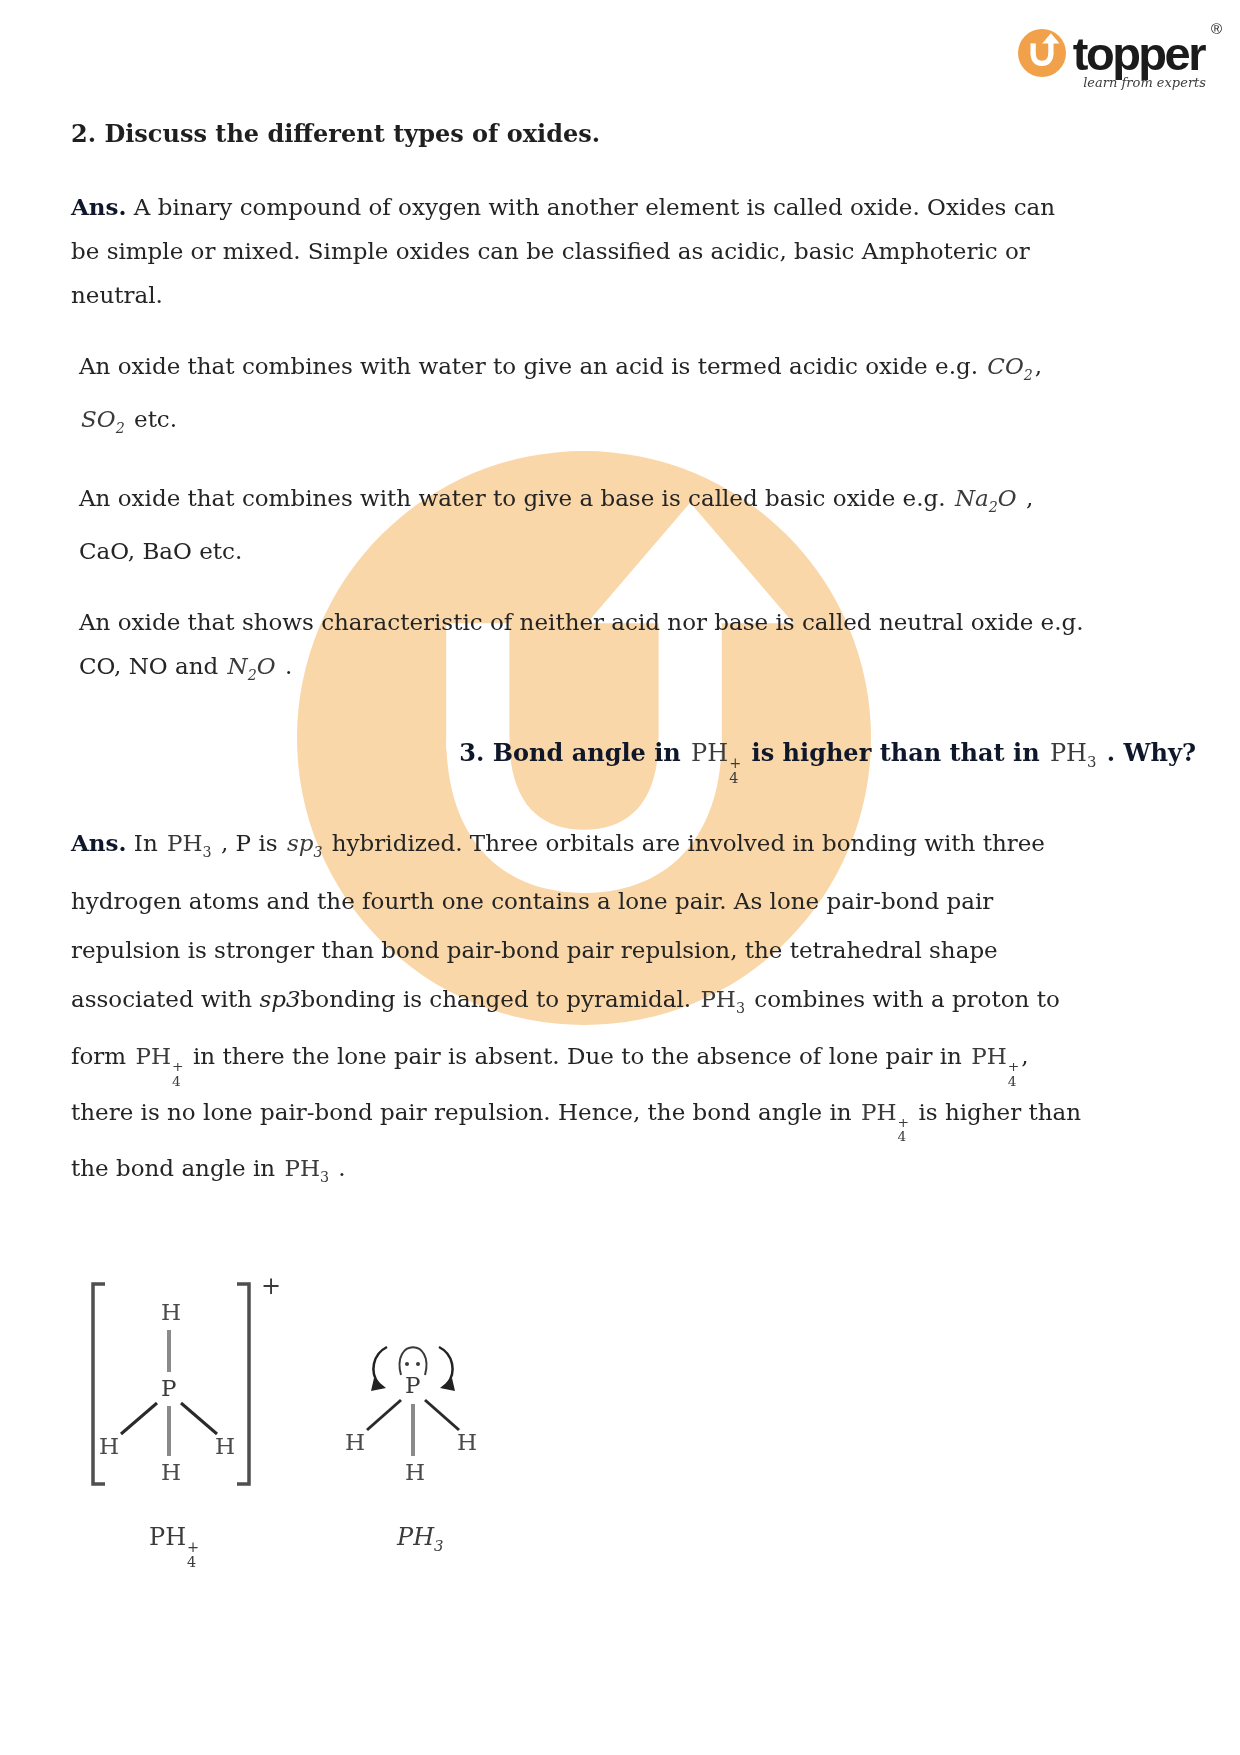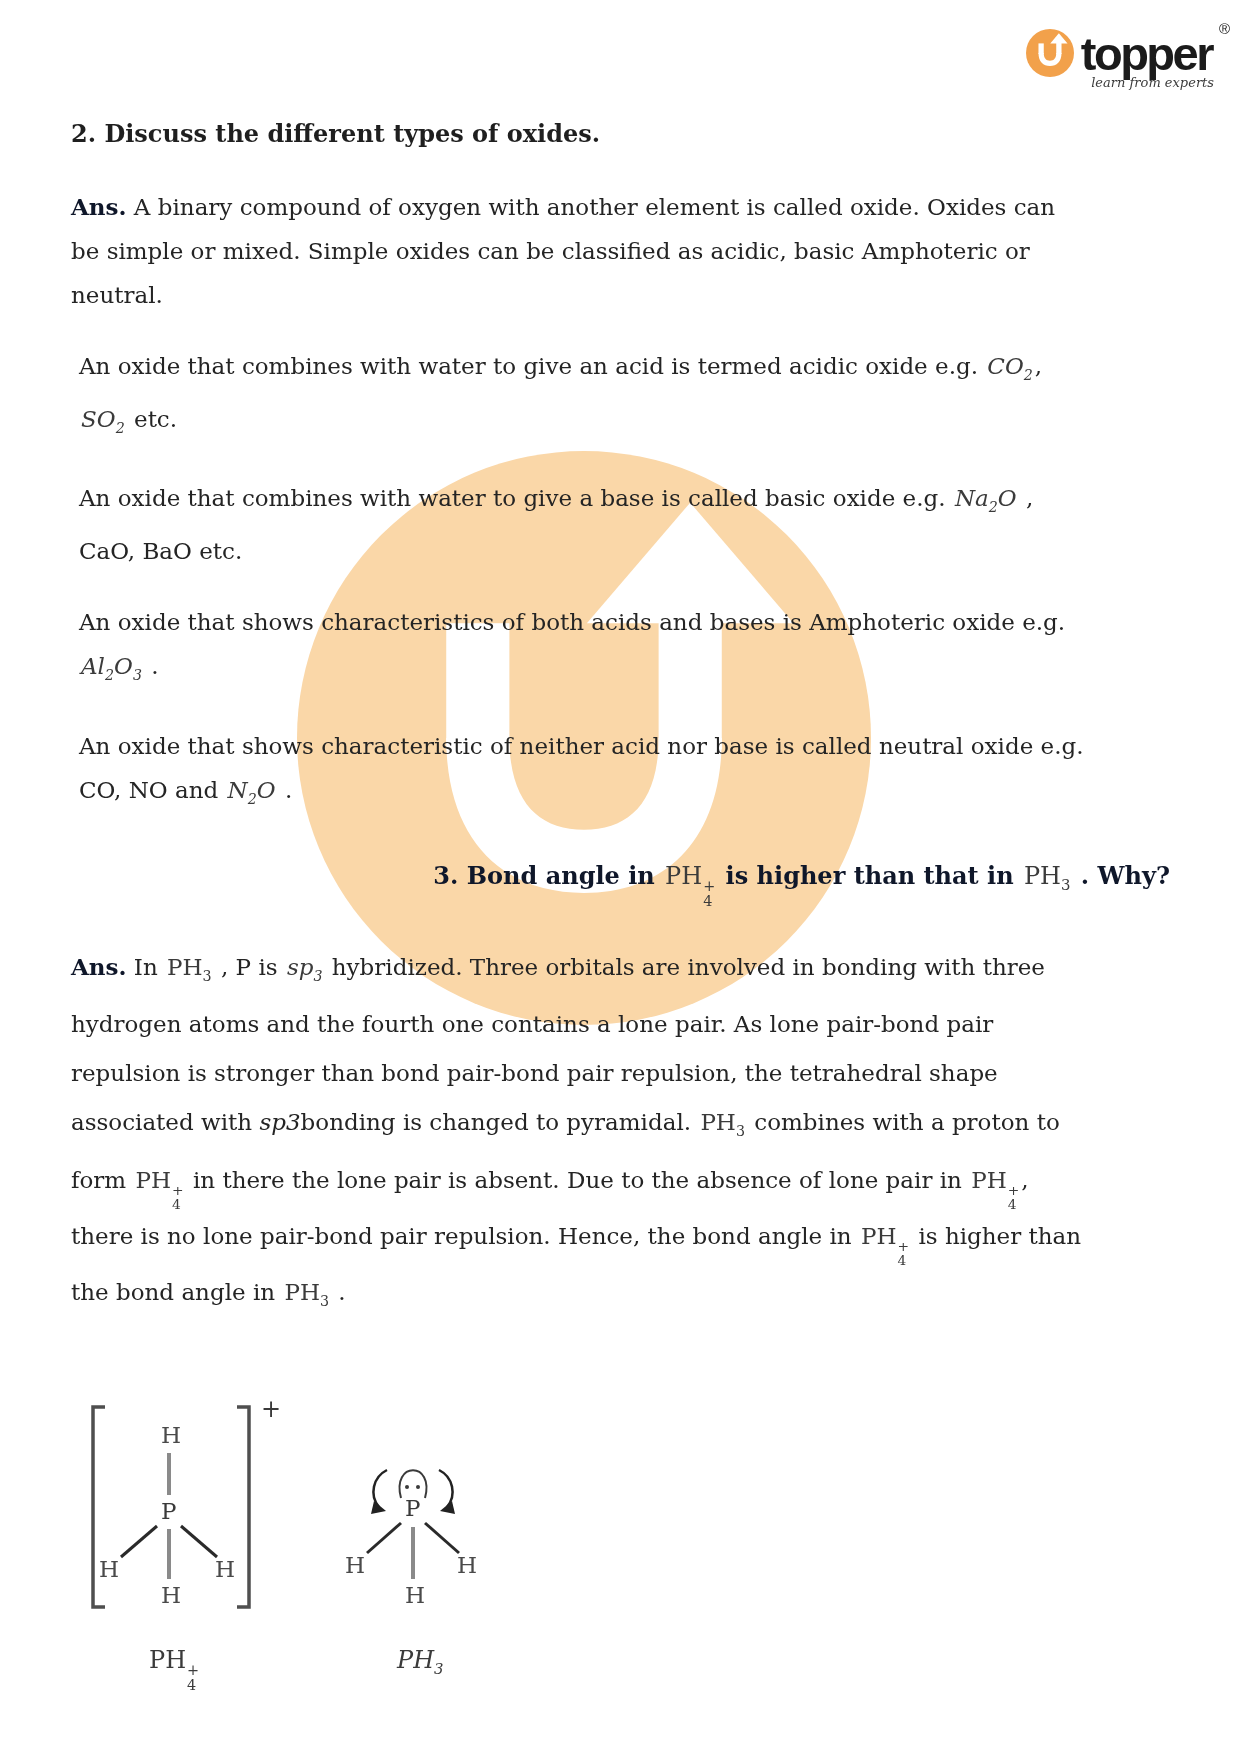--- a/index.html
+++ b/index.html
@@ -9,41 +9,41 @@
     font-family:"DejaVu Serif",serif;
     color:#242424;
   }
   
   .watermark{
     position:absolute;left:297px;top:451px;width:574px;height:574px;
     z-index:0;pointer-events:none;
   }
   
   .logo{
-    position:absolute;top:21px;right:12px;z-index:2;
+    position:absolute;top:21px;right:20px;z-index:2;
     display:flex;align-items:center;gap:7px;height:64px;
   }
   .logo-mark{display:block;}
   .wordmark-wrap{position:relative;padding-right:16px;}
   .wordmark{
     font-family:"Liberation Sans",sans-serif;
     font-weight:bold;font-size:47px;letter-spacing:-2.5px;
     color:#1b1b1b;line-height:1;
   }
   .registered{
     position:absolute;top:-10px;right:-2px;
     font-family:"Liberation Sans",sans-serif;font-size:15px;color:#1b1b1b;
   }
   .tagline{
     position:absolute;right:14px;bottom:-13px;
     font-family:"DejaVu Serif",serif;font-style:italic;
     font-size:13px;color:#3c3c3c;white-space:nowrap;
   }
   
-  .content{position:relative;z-index:1;padding:118px 70px 0 71px;}
+  .content{position:relative;z-index:1;padding:118px 44px 0 71px;}
   .q-heading{
     font-size:24px;font-weight:bold;color:#1f1f1f;
     margin:0 0 36px 0;line-height:1.3;
   }
   .para{
     font-size:23px;line-height:44px;margin:0 0 27px 0;
     max-width:1012px;
   }
   .para.indent{padding-left:8px;}
   .ans3{line-height:49px;margin-top:32px;}
@@ -110,21 +110,20 @@
 <div class="content">
 
   <div class="q-heading">2. Discuss the different types of oxides.</div>
 
   <p class="para"><span class="seg-b">Ans.</span><span> A binary compound of oxygen with another element is called oxide. Oxides can be simple or mixed. Simple oxides can be classified as acidic, basic Amphoteric or neutral.</span></p>
 
   <p class="para indent"><span>An oxide that combines with water to give an acid is termed acidic oxide e.g. </span><span class="fm it"><span>CO</span><sub>2</sub></span><span>,  </span><span class="fm it"><span>SO</span><sub>2</sub></span><span> etc.</span></p>
 
   <p class="para indent"><span>An oxide that combines with water to give a base is called basic oxide e.g. </span><span class="fm it"><span>Na</span><sub>2</sub><span>O</span></span><span> , CaO, BaO etc.</span></p>
 
-  <p class="para indent"><span>An oxide that shows characteristics of both acids and bases is Amphoteric oxide e.g.  </span><span class="fm it"><span>Al</span><sub>2</sub><span>O</span><sub>3</sub></span><span> .</span></p>
 
   <p class="para indent"><span>An oxide that shows characteristic of neither acid nor base is called neutral oxide e.g. CO, NO  and </span><span class="fm it"><span>N</span><sub>2</sub><span>O</span></span><span> .</span></p>
 
   <div class="q-heading q3-heading"><span class="seg-b">3. Bond angle in </span><span class="fm"><span>PH</span><span class="fstack">
           <span>+</span>
           <span>4</span>
         </span></span><span class="seg-b"> is higher than that in </span><span class="fm"><span>PH</span><sub>3</sub></span><span class="seg-b"> . Why?</span></div>
 
   <p class="para ans3"><span class="seg-b">Ans.</span><span> In </span><span class="fm"><span>PH</span><sub>3</sub></span><span> , P is </span><span class="fm it"><span>sp</span><sub>3</sub></span><span> hybridized. Three orbitals are involved in bonding with three hydrogen atoms and the fourth one contains a lone pair. As lone pair-bond pair repulsion is stronger than bond pair-bond pair repulsion, the tetrahedral shape associated with </span><span class="seg-i">sp3</span><span>bonding is changed to pyramidal. </span><span class="fm"><span>PH</span><sub>3</sub></span><span> combines with a proton to form </span><span class="fm"><span>PH</span><span class="fstack">
           <span>+</span>

